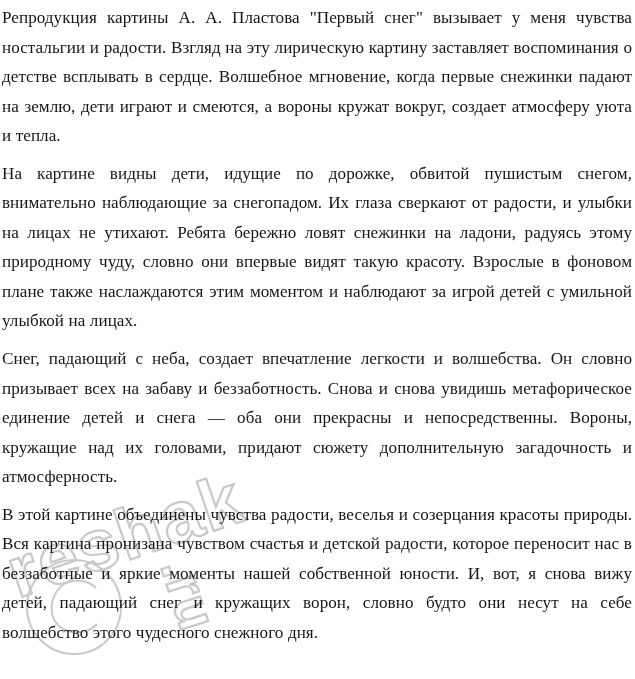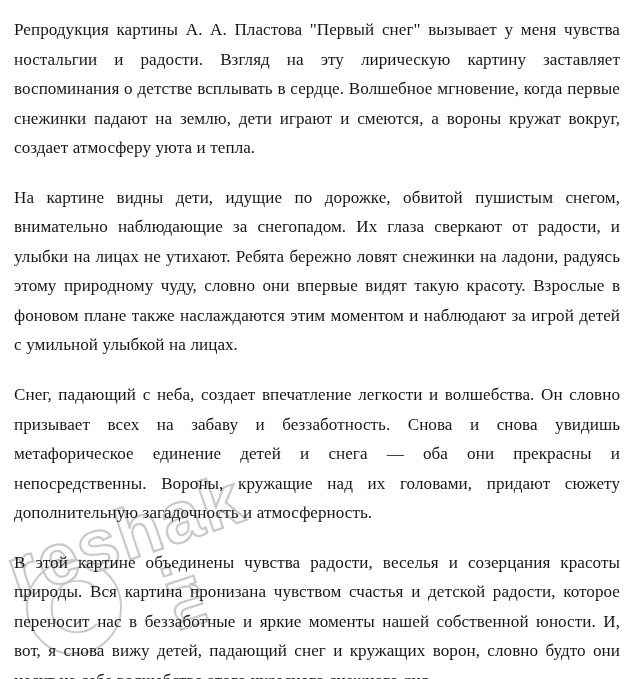--- a/index.html
+++ b/index.html
@@ -50,21 +50,21 @@
   }
 
   
   #text-layer {
     position: relative;
     z-index: 2;
     padding: 0;
   }
 
   .para {
-    margin: 12px;
+    margin: 0;
     padding: 8px 3px 0 2px;
     text-align: justify;
     text-justify: inter-word;
     color: #161616;
     font-size: 17.1px;
     line-height: 29.55px;
     letter-spacing: 0.05px;
     word-spacing: 0.2px;
     -webkit-font-smoothing: antialiased;
   }

